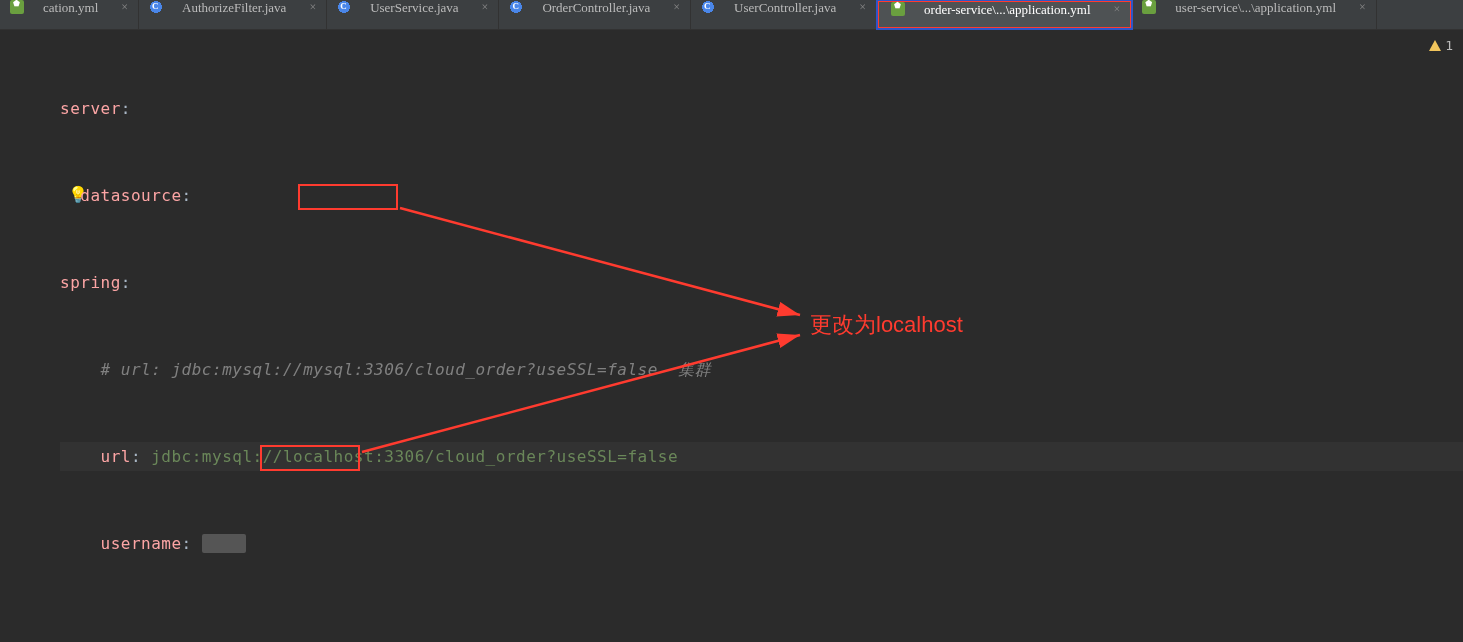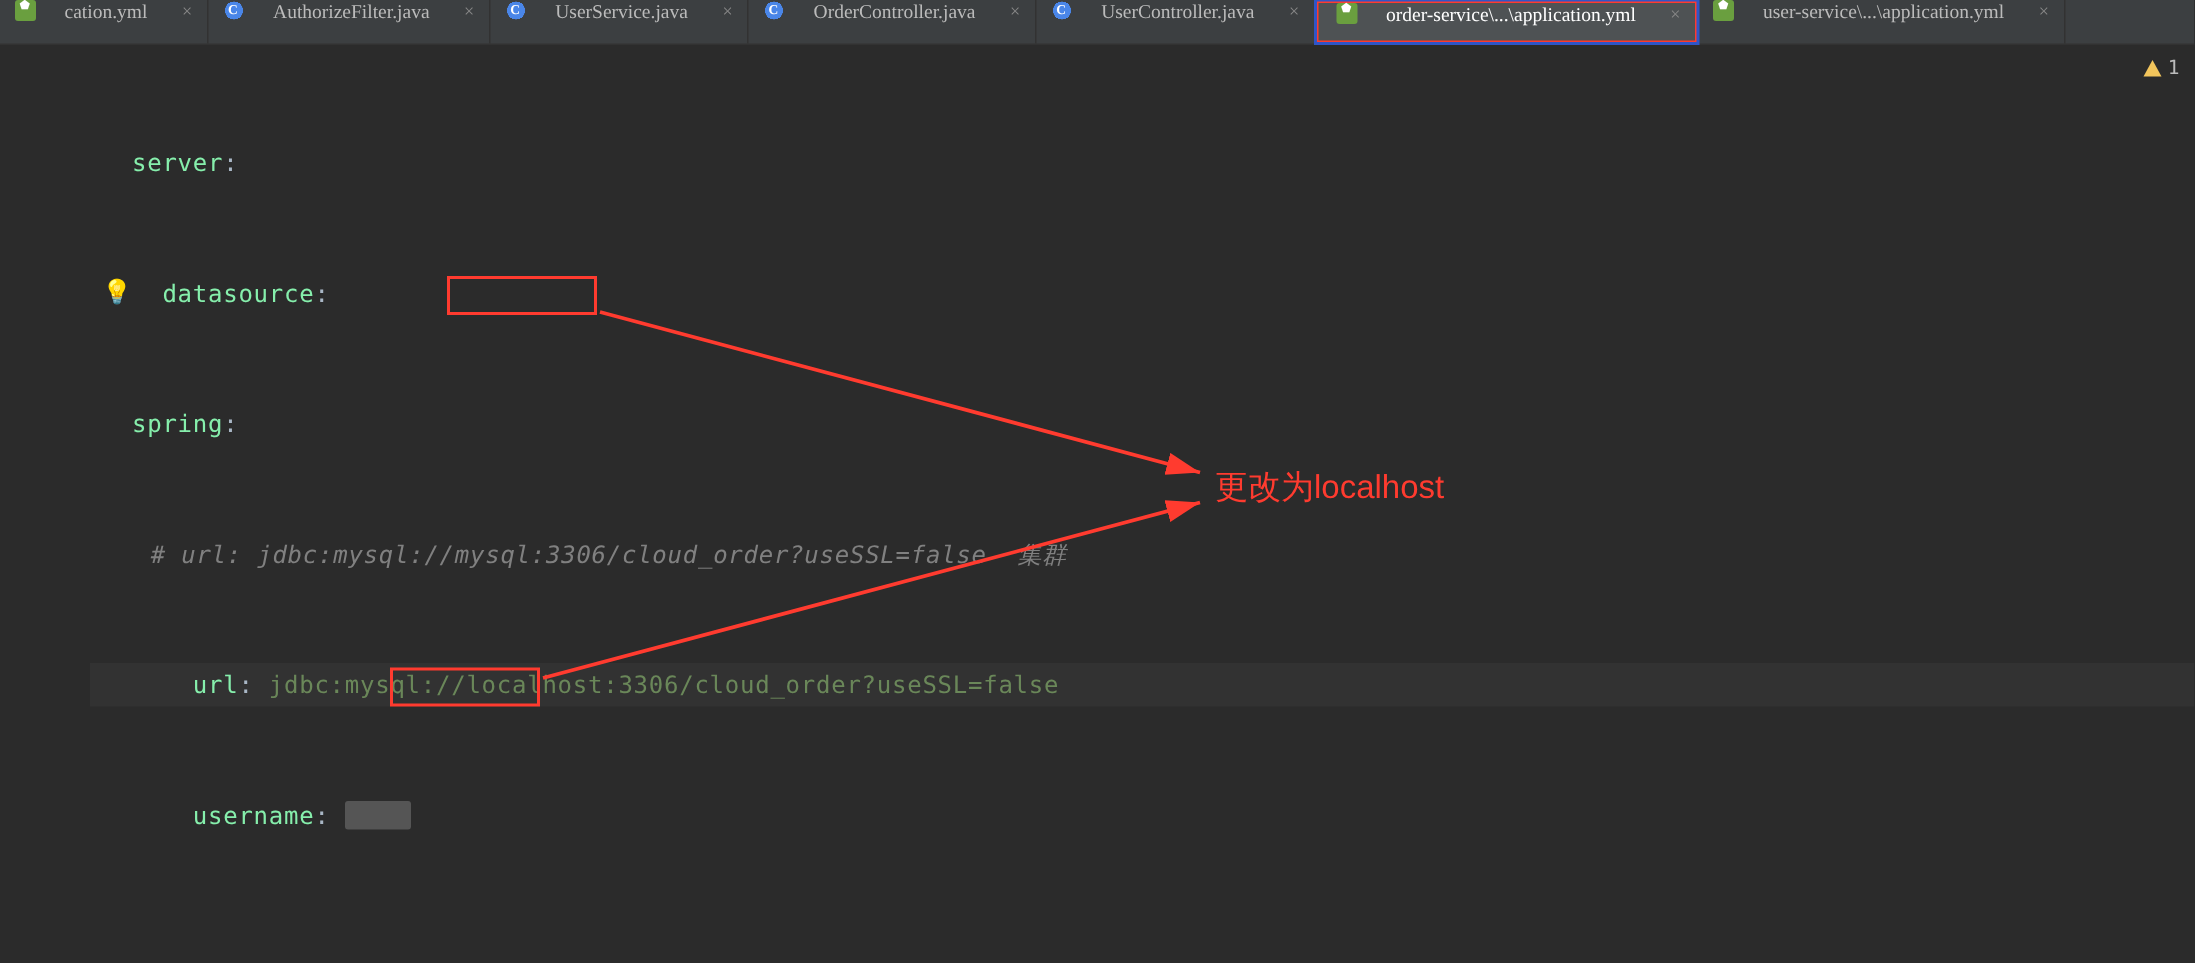--- a/index.html
+++ b/index.html
@@ -60,21 +60,21 @@
     top: 150px;
     color: #f5a623;
     font-size: 16px;
   }
   .code {
     padding-left: 60px;
     white-space: pre;
   }
   .line { height: 29px; position: relative; }
   .line.cur { background: #323232; }
-  .k { color: #86efac; margin-left: 28px; }
+  .k { color: #fca5a5; }
   .s { color: #6a8759; }
   .n { color: #6897bb; }
   .c { color: #808080; font-style: italic; }
   .blur { background: #555; color: transparent; border-radius: 2px; padding: 0 2px; }
 
   .box-red {
     border: 2px solid #ff3b2f;
     position: absolute;
     pointer-events: none;
   }

